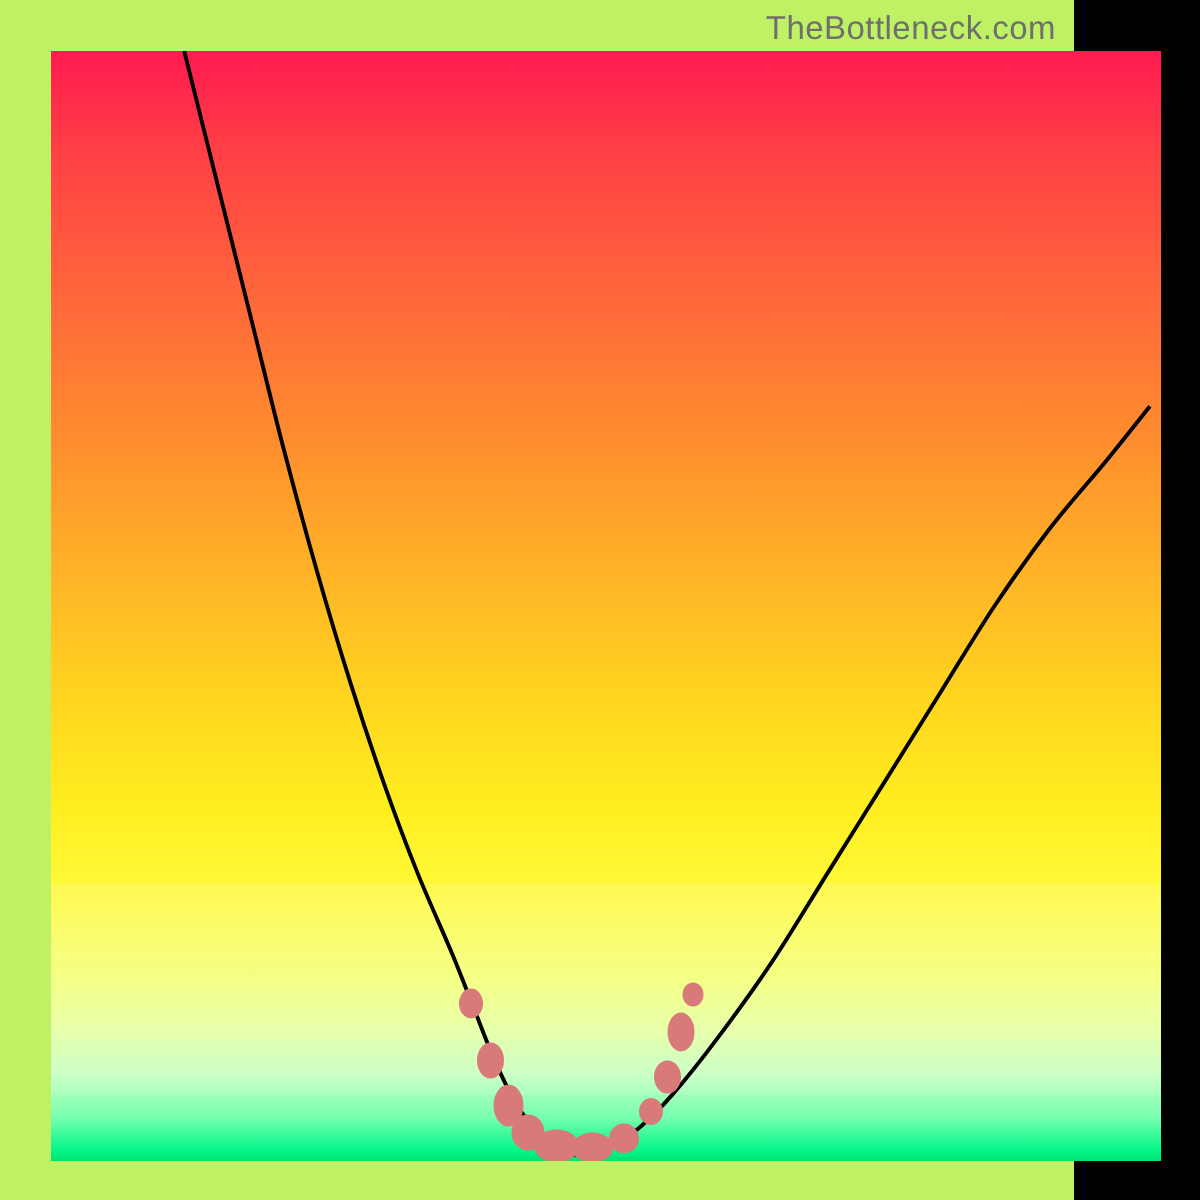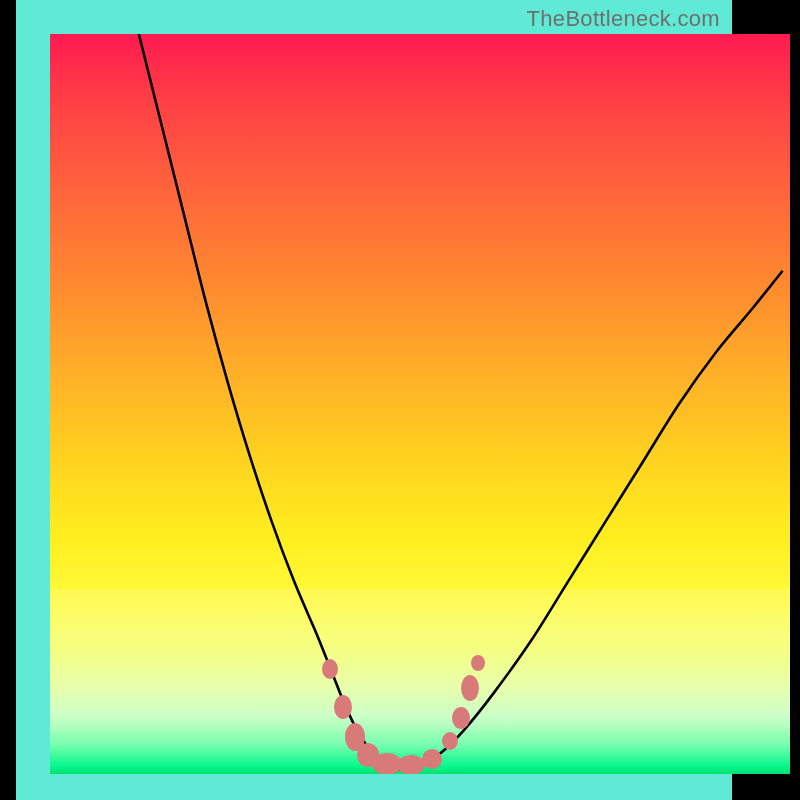--- a/index.html
+++ b/index.html
@@ -9,22 +9,21 @@
     height: 800px;
     overflow: hidden;
     background: #000;
     font-family: Arial, Helvetica, sans-serif;
   }
   .frame {
     position: absolute;
     top: 0; left: 0;
     width: 716px;
     height: 800px;
-    background: #5eead4;
-    margin-left: 16px;
+    background: #bef264;
   }
   .watermark {
     position: absolute;
     top: 6px;
     right: 12px;
     color: #6f6f6f;
     font-size: 22px;
     font-weight: 400;
     letter-spacing: 0.3px;
     z-index: 20;

